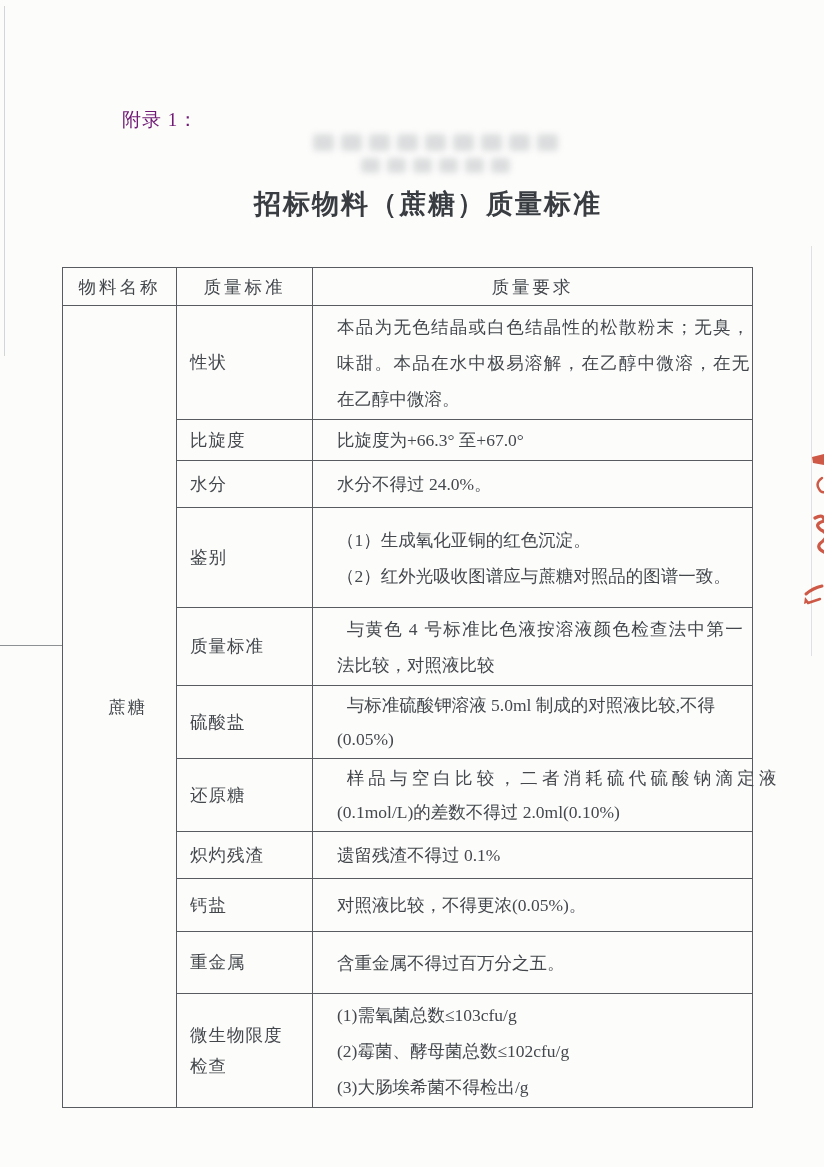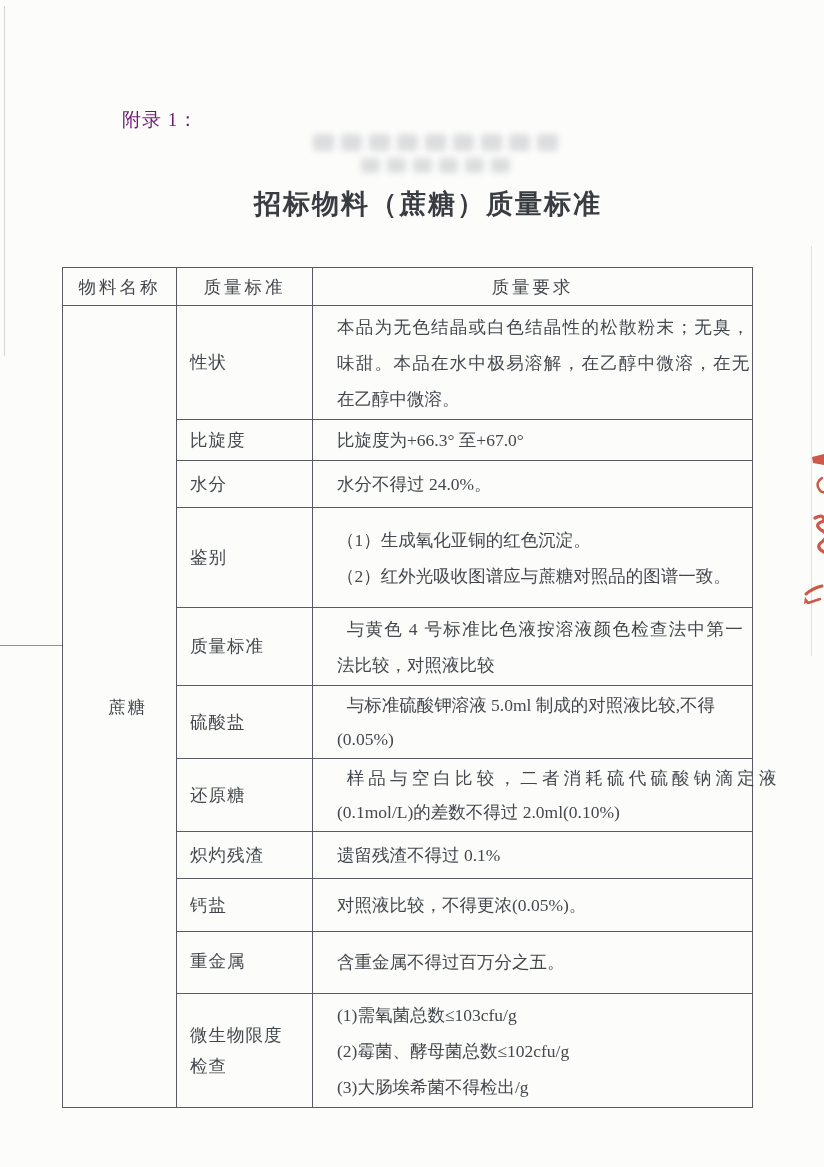--- a/index.html
+++ b/index.html
@@ -71,21 +71,21 @@
   
   tr.r0  td { height:109px; }
   tr.r1  td { height:36px;  }
   tr.r2  td { height:42px;margin-left:37px;  }
   tr.r3  td { height:95px;  }
   tr.r4  td { height:73px;  }
   tr.r5  td { height:67px;  }
   tr.r6  td { height:68px;  }
   tr.r7  td { height:42px;  }
   tr.r8  td { height:48px;  }
-  tr.r9  td { height:57px;font-family:Liberation Mono, monospace;  }
+  tr.r9  td { height:57px;  }
   tr.r10 td { height:109px; }
 
   
   .red-marks { position:absolute; right:0; top:446px; width:26px; height:170px; }
 </style>
 </head>
 <body>
 
 <div class="edge-left"></div>
 <div class="edge-right"></div>

